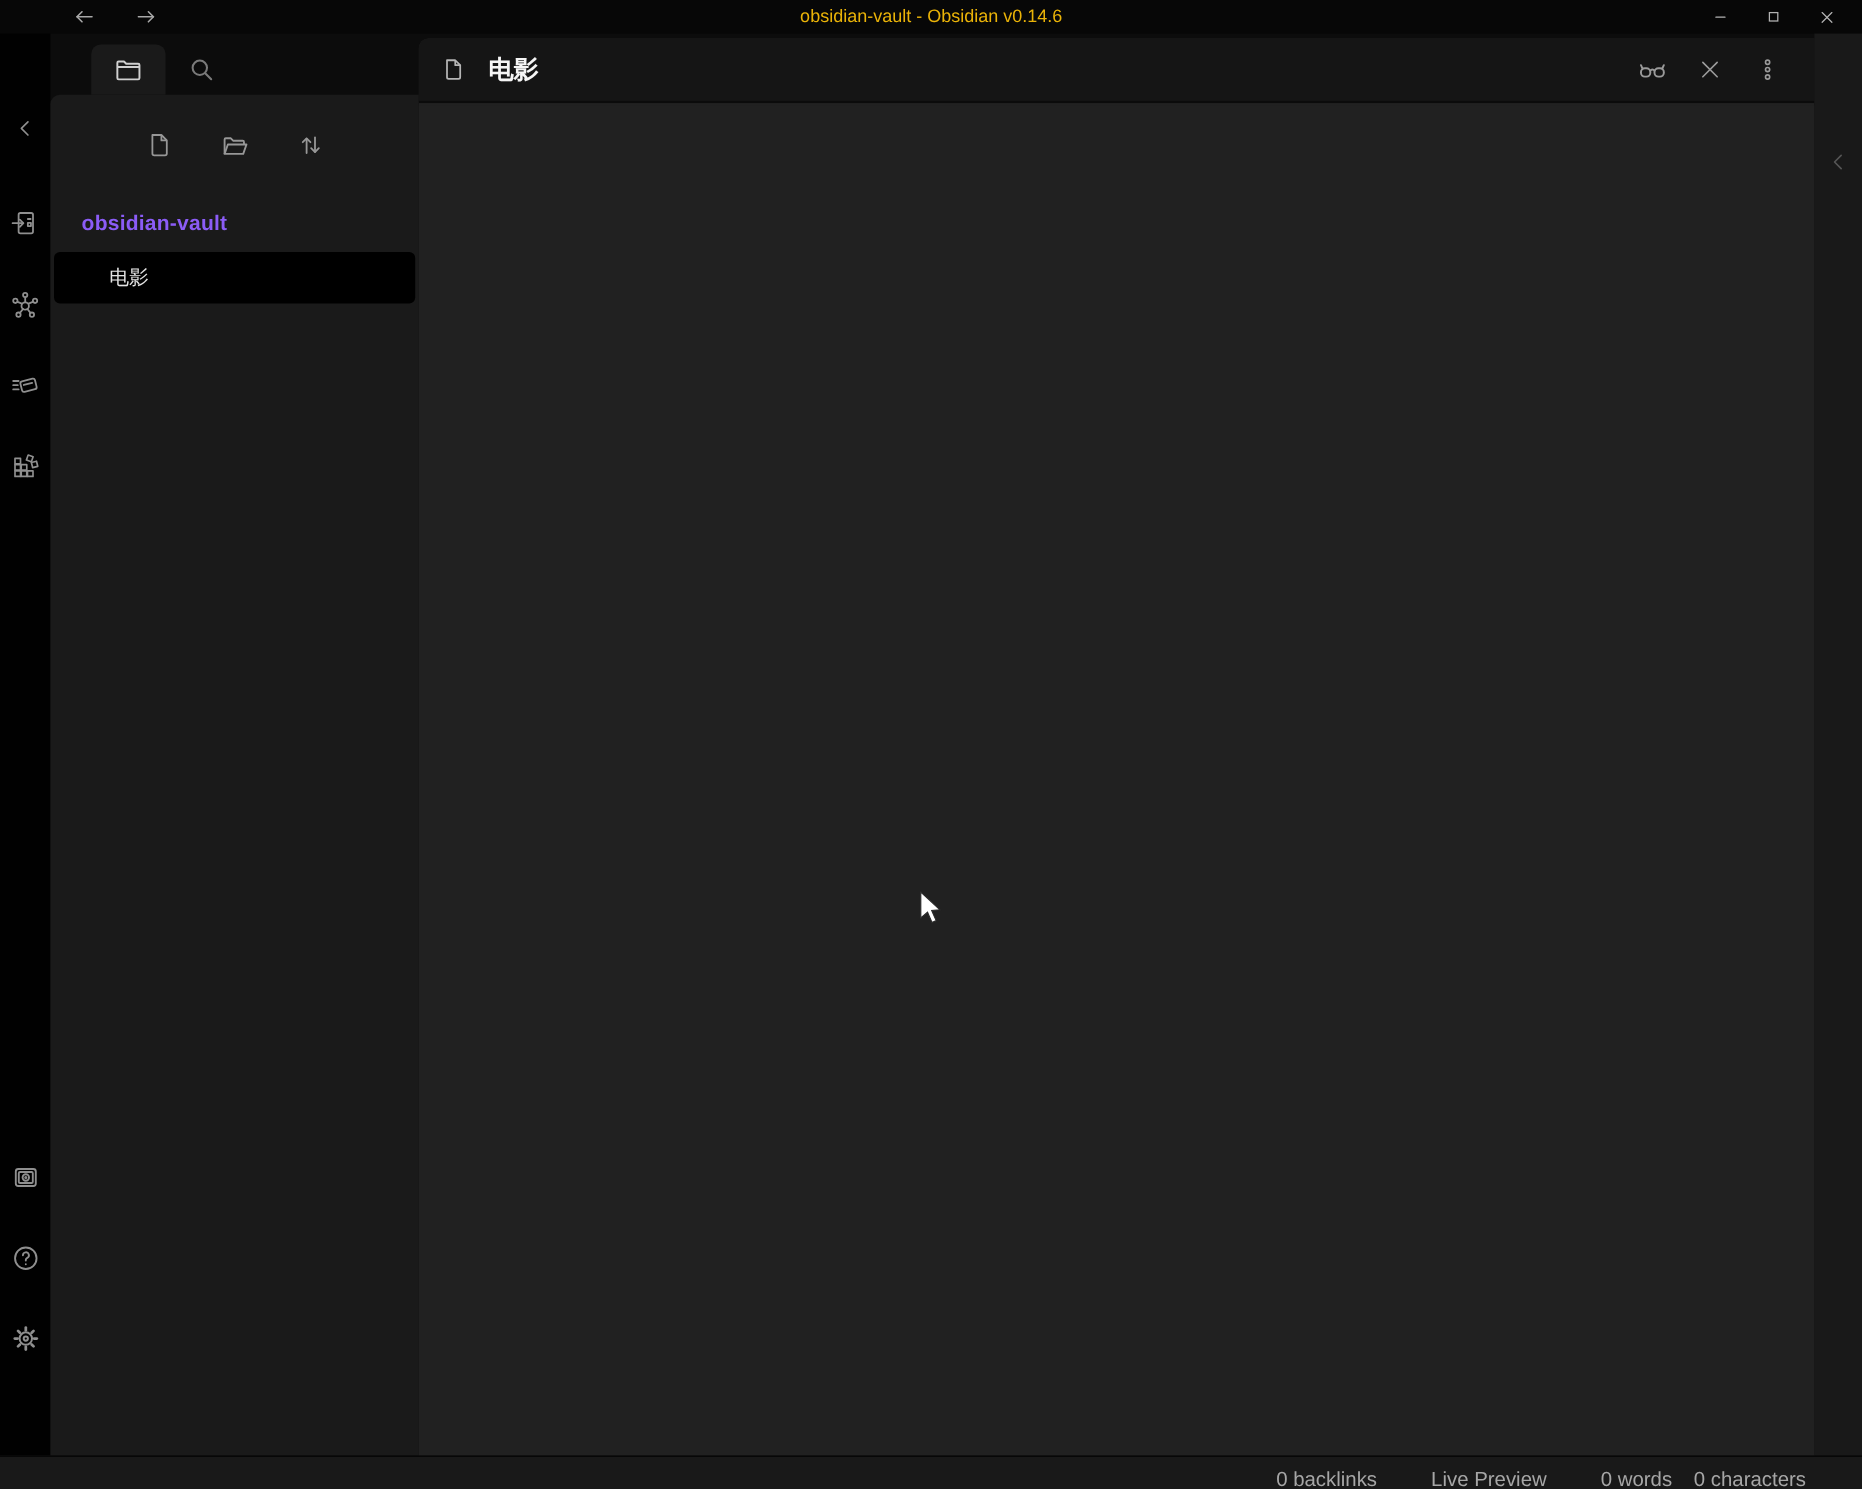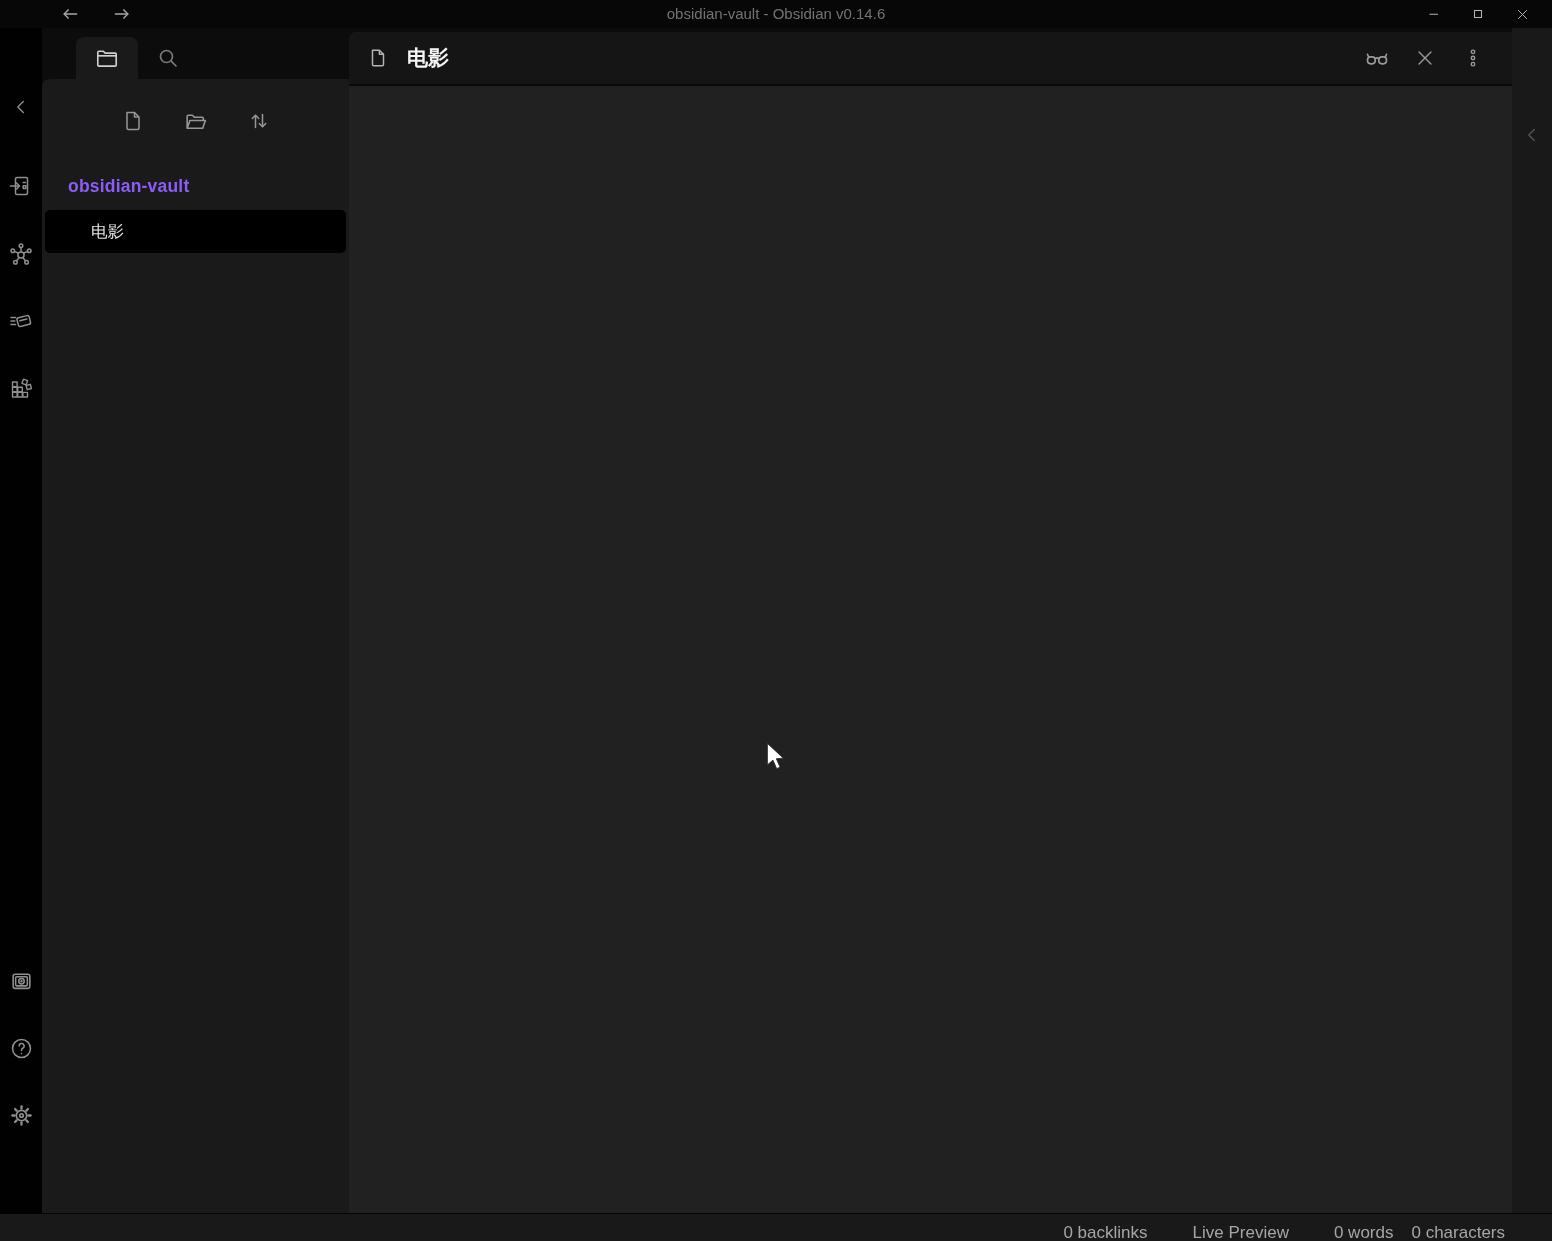--- a/index.html
+++ b/index.html
@@ -8,21 +8,21 @@
     position:relative;width:1552px;height:1241px;overflow:hidden;
     background:#0c0c0c;font-family:"Liberation Sans",sans-serif;
     -webkit-font-smoothing:antialiased;
   }
   svg{display:block;}
   
   .titlebar{position:absolute;left:0;top:0;width:1552px;height:28px;background:#070707;}
   .titlebar .nav-btn{position:absolute;top:3px;width:26px;height:22px;display:flex;align-items:center;justify-content:center;color:#a8a8a8;background:none;border:none;padding:0;cursor:default;}
   .titlebar .back{left:57px;}
   .titlebar .fwd{left:109px;}
-  .win-title{position:absolute;left:0;top:0;width:100%;height:28px;line-height:28px;text-align:center;color:#737373;font-size:15px;pointer-events:none;}
+  .win-title{position:absolute;left:0;top:0;width:100%;height:28px;line-height:28px;text-align:center;color:#eab308;font-size:15px;pointer-events:none;}
   .win-controls{position:absolute;right:8px;top:0;height:28px;display:flex;align-items:center;}
   .win-controls .wbtn{width:44px;height:28px;display:flex;align-items:center;justify-content:center;color:#b3b3b3;background:none;border:none;padding:0;}
   
   .ribbon{position:absolute;left:0;top:28px;width:42px;height:1185px;background:#010101;}
   .ribbon .rbtn{position:absolute;left:9px;width:24px;height:24px;display:flex;align-items:center;justify-content:center;color:#8f8f8f;background:none;border:none;padding:0;}
   
   .exp-tab-active{position:absolute;left:76px;top:37px;width:62px;height:42px;background:#1a1a1a;border-radius:8px 8px 0 0;display:flex;align-items:center;justify-content:center;color:#d0d0d0;border:none;padding:0;}
   .exp-tab-search{position:absolute;left:142px;top:37px;width:52px;height:42px;background:transparent;display:flex;align-items:center;justify-content:center;color:#7a7a7a;border:none;padding:0;}
   
   .explorer{position:absolute;left:42px;top:79px;width:307px;height:1134px;background:#1a1a1a;border-radius:8px 0 0 0;}

